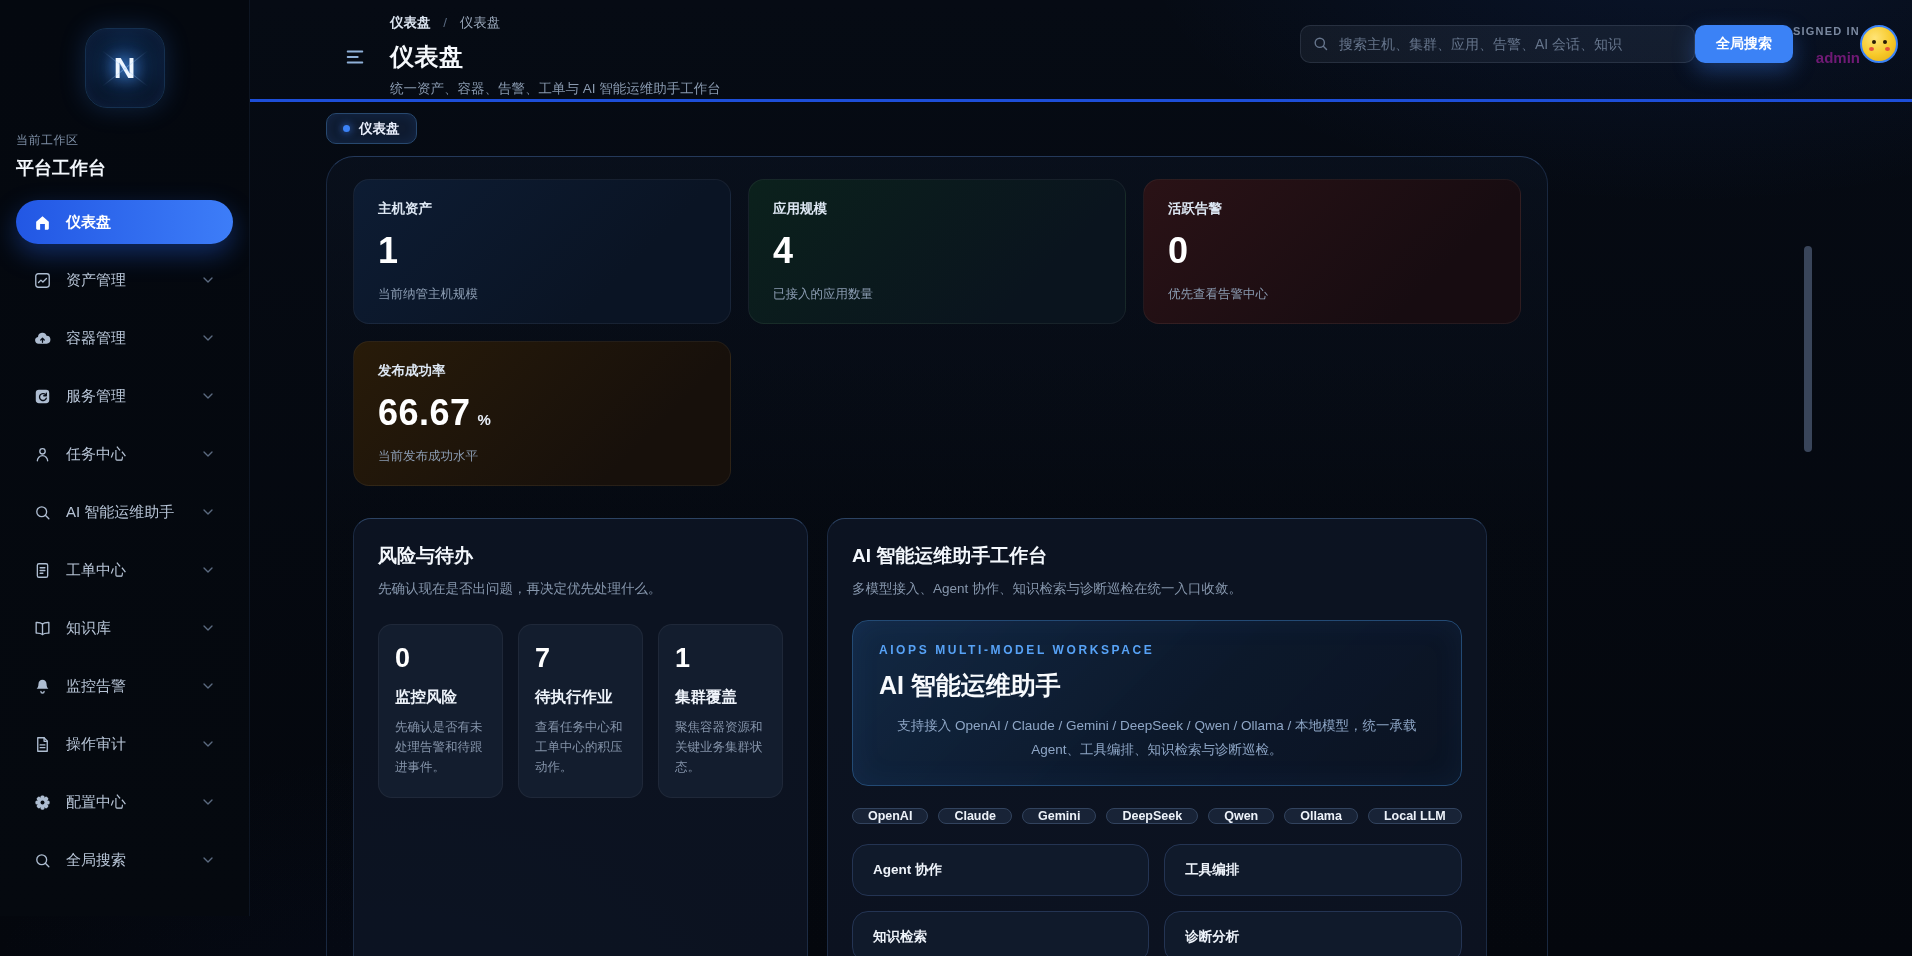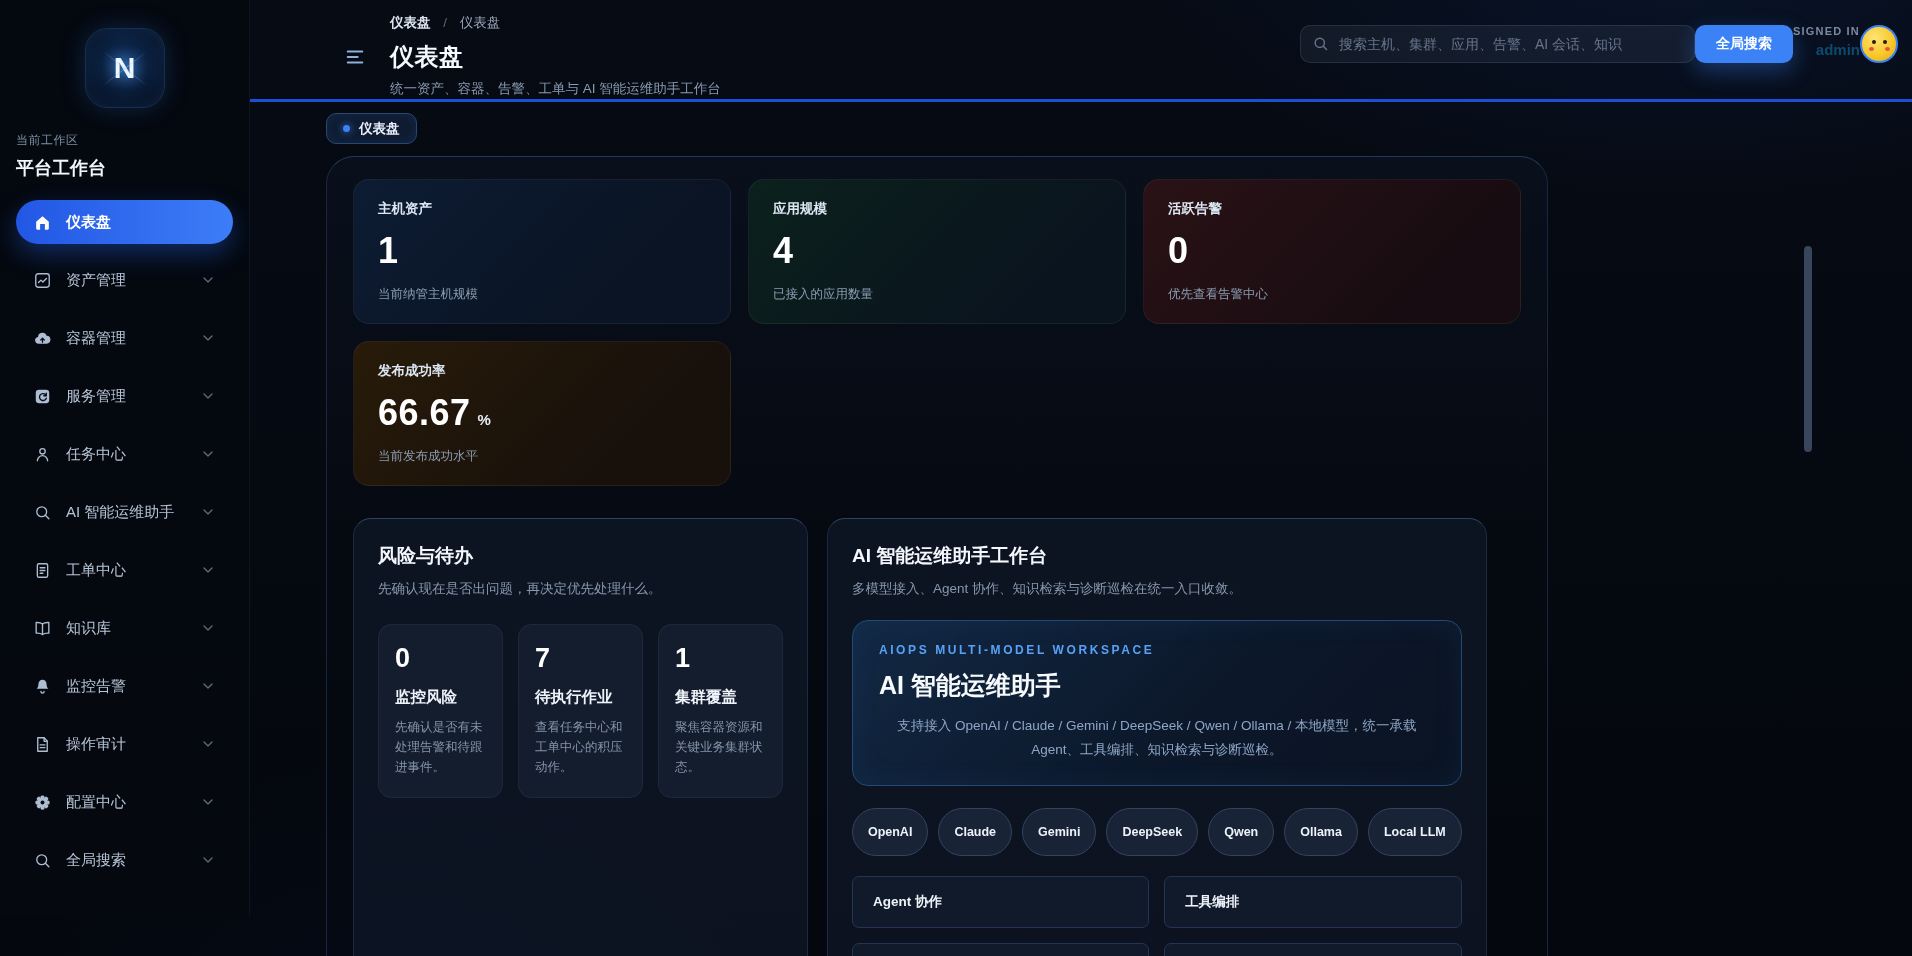--- a/index.html
+++ b/index.html
@@ -81,21 +81,21 @@
   .search-ico { position:absolute; left:12px; top:10px; color:#66758c; }
   .search-ico svg { width:17px; height:17px; stroke:currentColor; fill:none; stroke-width:2; stroke-linecap:round; }
   .search-btn {
     height:38px; padding:0 21px; border-radius:10px; border:none; cursor:pointer;
     background:#3b82f6; color:#fff; font-size:14px; font-weight:700;
     box-shadow:0 8px 22px rgba(59,130,246,.35);
     font-family:"Liberation Sans","DejaVu Sans",sans-serif;
   }
   .user-meta { text-align:right; }
   .user-signed { font-size:11px; font-weight:700; letter-spacing:1.2px; color:#7b89a0; }
-  .user-name { margin-top:4px; font-size:15px; font-weight:700; color:#0c4a6e; }
+  .user-name { margin-top:12px; font-size:15px; font-weight:700; color:#701a75; }
   .avatar {
     width:38px; height:38px; border-radius:50%; position:relative; cursor:pointer;
     border:2px solid #3b82f6; overflow:hidden;
     background: radial-gradient(circle at 38% 32%, #ffe477 0%, #f7c929 55%, #e0a914 100%);
   }
   .avatar .eye { position:absolute; width:4px; height:4px; border-radius:50%; background:#2b1d05; top:13px; }
   .avatar .eye.l { left:10px; } .avatar .eye.r { left:21px; }
   .avatar .cheek { position:absolute; width:5px; height:4px; border-radius:50%; background:#e5533d; top:20px; }
   .avatar .cheek.l { left:7px; } .avatar .cheek.r { left:23px; }
 
@@ -156,27 +156,27 @@
     background: linear-gradient(135deg, rgba(23,58,96,.55) 0%, rgba(12,26,46,.75) 55%, rgba(10,19,34,.8) 100%);
     border:1px solid #234a74;
     box-shadow: inset 0 0 30px rgba(59,130,246,.08);
   }
   .hero-eyebrow { font-size:12px; font-weight:700; letter-spacing:2.6px; color:#57a2f6; }
   .hero-title { margin-top:12px; font-size:25px; font-weight:700; color:#f7fafd; }
   .hero-desc { margin-top:12px; font-size:13.5px; line-height:1.75; color:#8ea6c6;text-align:center; }
 
   .chips { margin-top:22px; display:flex; gap:10px; flex-wrap:nowrap; }
   .chip {
-    padding:16px 15px; border-radius:999px; white-space:nowrap; cursor:pointer;
+    padding:0 15px; border-radius:999px; white-space:nowrap; cursor:pointer;
     background:rgba(33,47,70,.6); border:1px solid #32435e;
     font-size:12.5px; font-weight:700; color:#edf2f9;
   }
   .features { margin-top:20px; display:grid; grid-template-columns:1fr 1fr; gap:15px; }
   .feature-card {
-    border-radius:7px; padding:16px 20px; cursor:pointer;
+    border-radius:16px; padding:16px 20px; cursor:pointer;
     background:rgba(19,30,49,.7); border:1px solid #243453;
     font-size:13.5px; font-weight:700; color:#eef3fa;
   }
   .cta-card {
     margin-top:24px; border-radius:14px; padding:26px 26px 30px; cursor:pointer;
     background:rgba(15,25,42,.75); border:1px solid #223248;
   }
   .cta-title { font-size:17.5px; font-weight:700; color:#f3f7fc; }
 
   .scroll-thumb {

